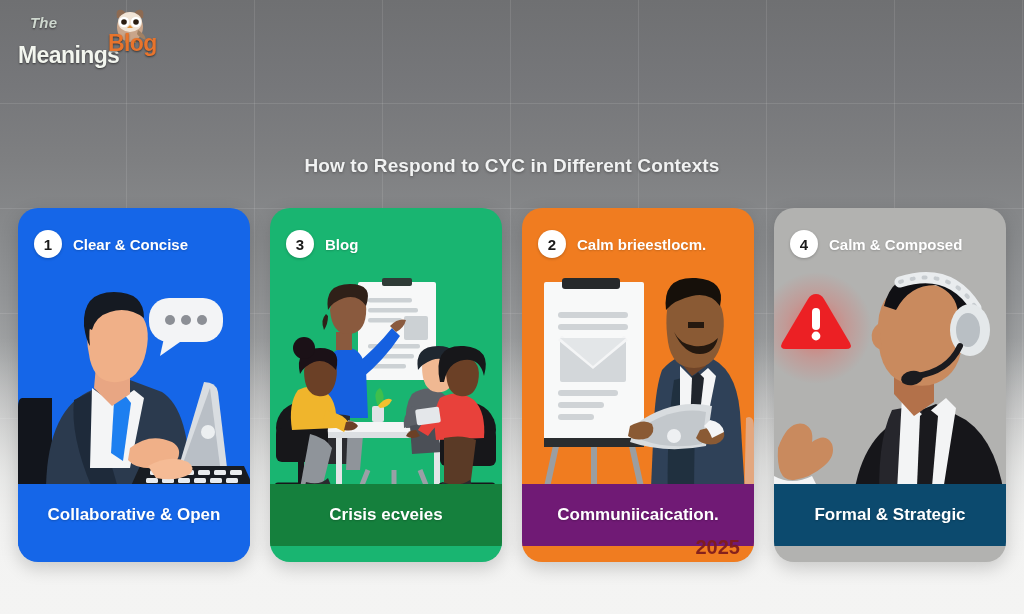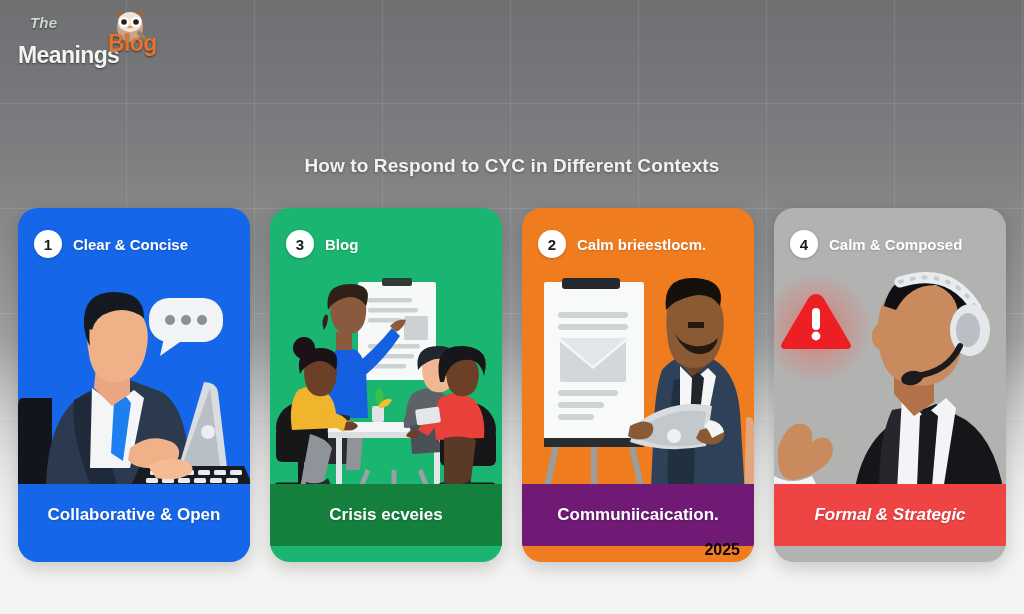--- a/index.html
+++ b/index.html
@@ -174,30 +174,30 @@
     justify-content: center;
     z-index: 6;
     font-size: 17px;
     font-weight: 700;
     color: #ffffff;
     text-shadow: 0 1px 2px rgba(0,0,0,.2);
   }
   #card-1 .card-foot { background: #1566e8; }
   #card-2 .card-foot { background: #15803d; }
   #card-3 .card-foot { background: #701a75; }
-  #card-4 .card-foot { background: #ef4444; font-style: italic; }
+  #card-4 .card-foot { background: #0c4a6e; }
 
   .year-stamp {
     position: absolute;
     right: 14px;
     bottom: 3px;
     z-index: 7;
-    font-size: 16px;
+    font-size: 20px;
     font-weight: 700;
-    color: #000000;
+    color: #7f1d1d;
     opacity: .95;
   }
 
   .art {
     position: absolute;
     left: 0; right: 0;
     top: 62px;
     bottom: 52px;
   }
   .art svg { display: block; width: 100%; height: 100%; }

